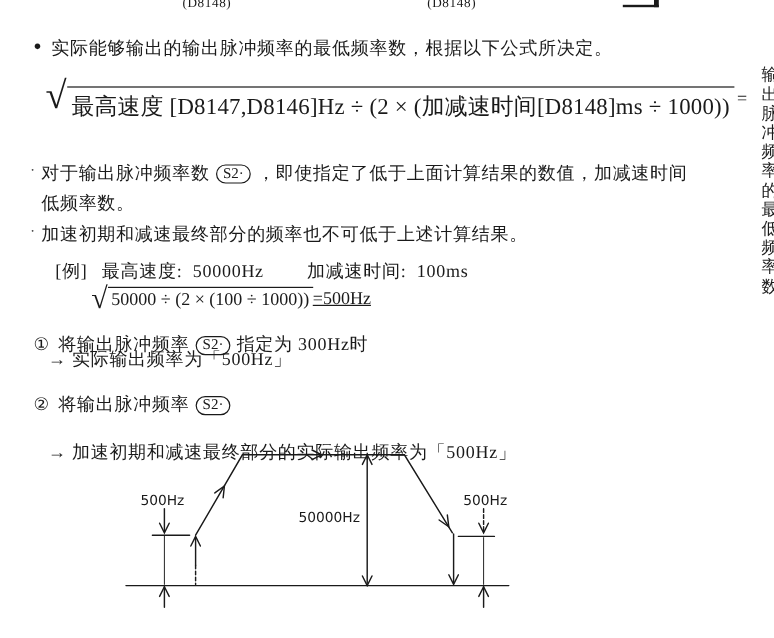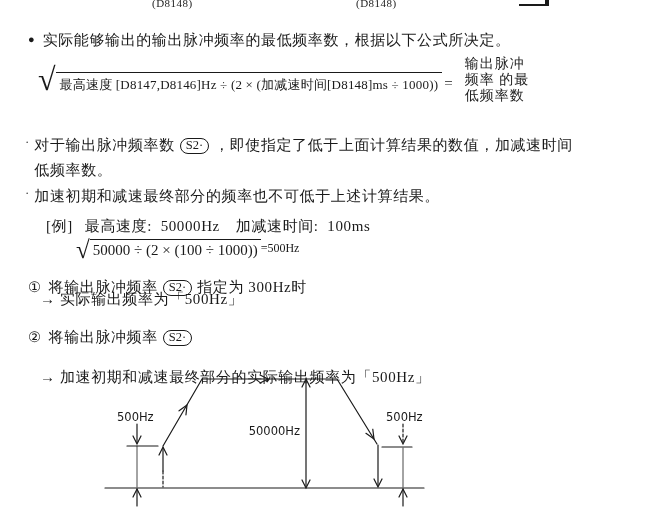--- a/index.html
+++ b/index.html
@@ -19,45 +19,45 @@
 
   
   .intro { left:28px; top:31px; display:flex; align-items:flex-start; }
   .intro .dot { font-size:11px; margin:2px 8px 0 0; letter-spacing:0; }
 
   
   .formula { display:flex; align-items:flex-start; }
   .f1 { left:38px; top:59px; }
   .sqrt-big { font-size:32px; line-height:38px; margin-top:1px; font-weight:400; }
   .radicand { border-top:1.5px solid #1a1a1a; margin-top:13px; padding:3px 4px 0 4px;
-    font-size:13px; letter-spacing:0.2px; }
+    font-size:19px; letter-spacing:0.2px; }
   .f1 .eq { margin-top:16px; font-size:15px; margin-left:2px; }
   .result-block { margin-left:12px; margin-top:-3px; font-size:14px;
     line-height:16px; letter-spacing:1px; }
 
   .f2 { left:76px; top:233px; }
   .sqrt-mid { font-size:25px; line-height:29px; margin-top:2px; }
   .radicand2 { border-top:1.4px solid #1a1a1a; margin-top:6px; padding:2px 3px 0 3px;
     font-size:15px; }
-  .f2 .eq { margin-top:8px; font-size:12px; }
+  .f2 .eq { margin-top:8px; font-size:15px;text-decoration:underline; }
 
   
   .note { display:flex; align-items:flex-start; }
   .note .tick { font-size:13px; margin:1px 5px 0 0; color:#444; }
   .note .body { line-height:25px; }
 
   
   .s2 { display:inline-block; border:1.2px solid #1a1a1a; border-radius:9px;
     padding:0 5px 1px 5px; font-size:12.5px; line-height:13px; margin:0 5px;
     vertical-align:1px; letter-spacing:0; }
 
   
   .ex-head { left:46px; top:217px; display:flex; }
   .ex-head .t2 { margin-left:12px; }
-  .ex-head .t3 { margin-left:16px; }
+  .ex-head .t3 { margin-left:36px; }
   .item { display:flex; align-items:center; }
   .item .num { margin-right:7px; font-size:14.5px; }
 
   .diagram { left:100px; top:374px; }
   .dlabel { font-family:"DejaVu Sans", sans-serif; font-size:11.5px; fill:#1a1a1a; }
 </style>
 </head>
 <body>
 
 <div class="abs small-serif" style="left:152px; top:-3px;">(D8148)</div>

